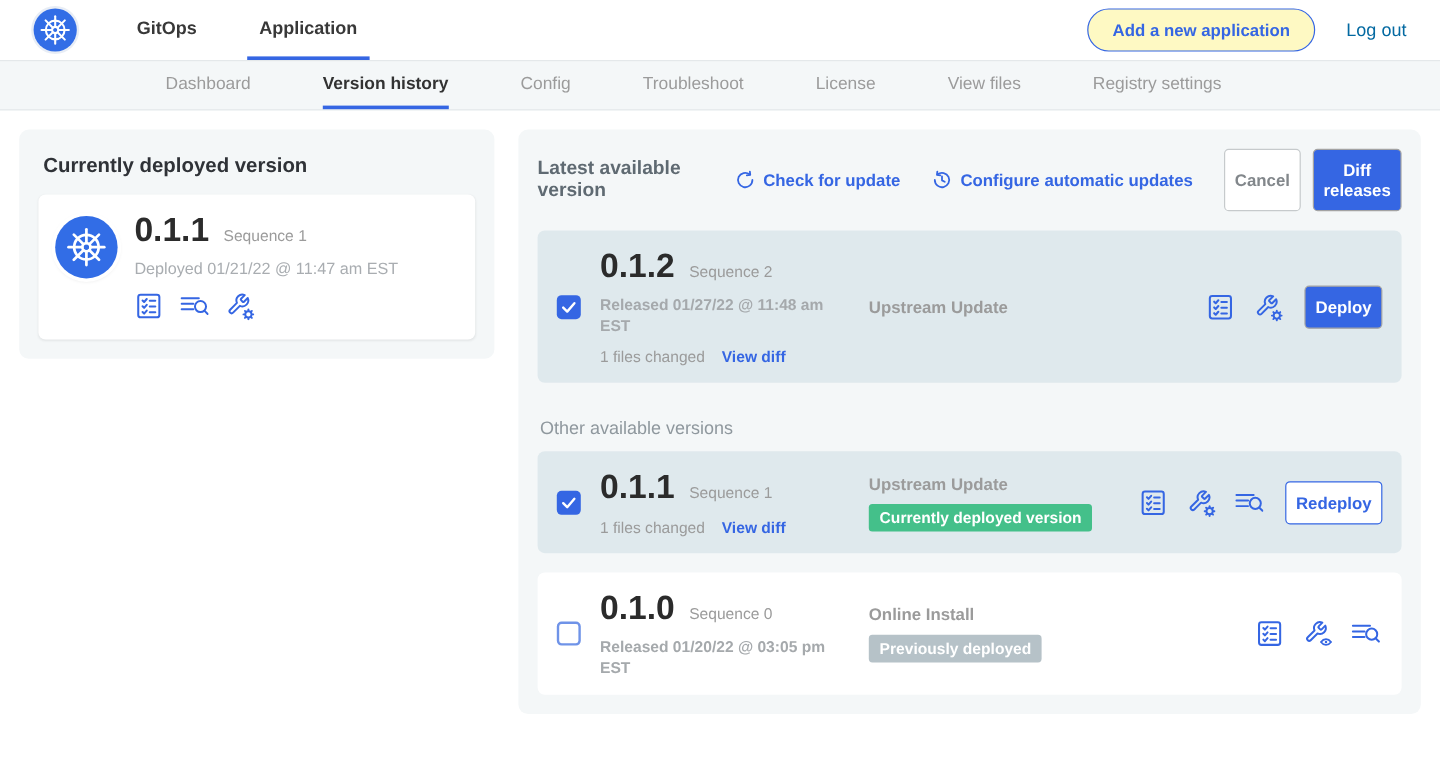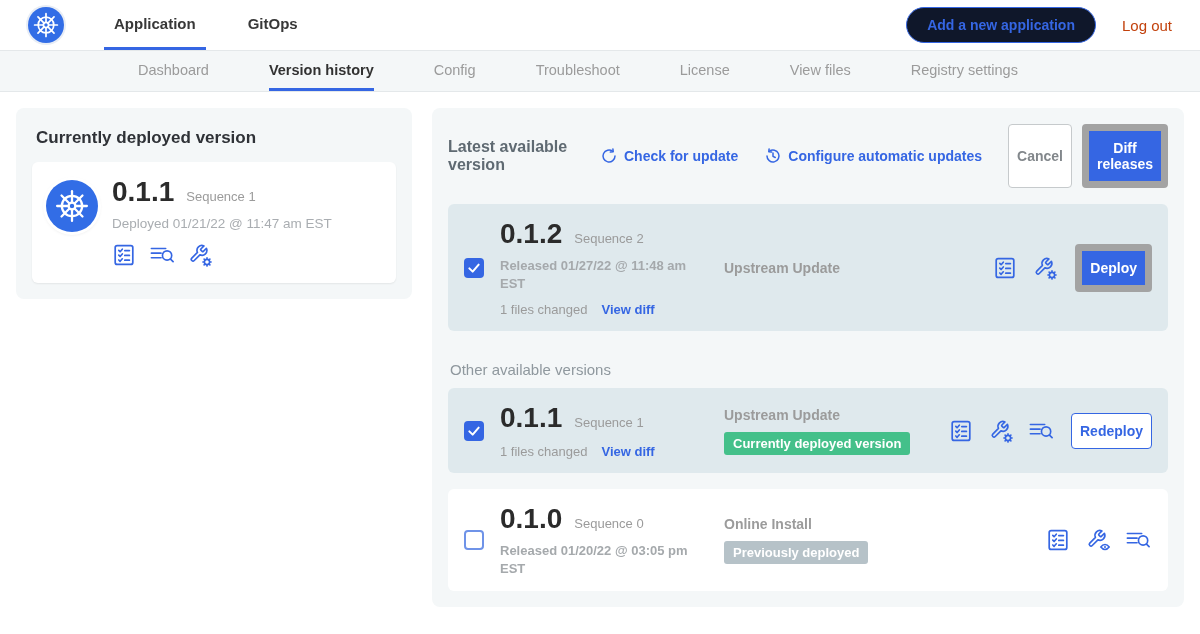--- a/index.html
+++ b/index.html
@@ -9,24 +9,24 @@
   
   .topnav { height:50px; display:flex; align-items:stretch; background:#fff; padding:0 28px; }
   .logo-wrap { display:flex; align-items:center; margin-right:40px; }
   .logo-circle { width:36px; height:36px; border-radius:50%; background:#326de6;
     box-shadow:0 0 0 2px #e8edf5; display:flex; align-items:center; justify-content:center; }
   .topnav-tabs { display:flex; gap:32px; }
   .topnav-tab { display:flex; align-items:center; padding:0 10px; font-size:15px; font-weight:700;
     color:#383838; border-bottom:3px solid transparent; cursor:pointer; }
   .topnav-tab.active { border-bottom-color:#3566e3; }
   .topnav-right { margin-left:auto; display:flex; align-items:center; gap:26px; }
-  .pill-btn { border:1.5px solid #3566e3; color:#3566e3; background:#0f172a; font-weight:700;
+  .pill-btn { border:1.5px solid #3566e3; color:#3566e3; background:#fef9c3; font-weight:700;
     font-size:14px; padding:9px 20px; border-radius:20px; cursor:pointer;
     font-family:inherit; }
-  .logout { font-size:15px; color:#c2410c; cursor:pointer; }
+  .logout { font-size:15px; color:#0369a1; cursor:pointer; }
 
   
   .subnav { height:42px; background:#f4f7f8; border-top:1px solid #e4e8ea; border-bottom:1px solid #e4e8ea;
     display:flex; gap:60px; padding-left:138px; }
   .subnav-tab { display:flex; align-items:center; font-size:14.5px; color:#9b9b9b;
     border-bottom:3px solid transparent; cursor:pointer; white-space:nowrap; }
   .subnav-tab.active { color:#323232; font-weight:700; border-bottom-color:#3566e3; }
 
   
   .main { display:flex; gap:20px; padding:16px 16px 0 16px; align-items:flex-start; }
@@ -50,21 +50,21 @@
   .panel { flex:1; background:#f4f7f8; border-radius:8px; padding:16px; }
   .panel-header { display:flex; align-items:center; margin-bottom:16px; }
   .panel-title { font-size:16px; font-weight:600; color:#5f6a72; margin-right:14px; }
   .hdr-link { display:flex; align-items:center; gap:6px; color:#3566e3; font-size:14px;
     font-weight:700; cursor:pointer; margin-right:26px; white-space:nowrap; }
   .hdr-link .ico { width:18px; height:18px; }
   .hdr-buttons { margin-left:auto; display:flex; gap:10px; }
   .btn { font-family:inherit; font-size:14px; font-weight:700; border-radius:4px;
     padding:9px 8px; cursor:pointer; }
   .btn-cancel { background:#fff; border:1px solid #c6cacc; color:#82878b; font-weight:600; }
-  .btn-primary { background:#3566e3; border:7px solid #a3a3a3; color:#fff; }
+  .btn-primary { background:#3566e3; border:1px solid #a3a3a3; color:#fff; }
   .btn-outline { background:#fff; border:1px solid #3566e3; color:#3566e3;text-align:right; }
 
   .version-row { display:flex; align-items:center; border-radius:6px; padding:14px 16px; }
   .row-selected { background:#dfe9ed; }
   .row-plain { background:#fff; }
   .checkbox { width:20px; height:20px; border-radius:4px; flex:0 0 20px; cursor:pointer;
     display:flex; align-items:center; justify-content:center; }
   .checkbox.checked { background:#3566e3; }
   .checkbox.unchecked { background:#fff; border:2px solid #6f93e8; }
   .vinfo { width:212px; margin-left:16px; }
@@ -163,22 +163,22 @@
 
 <header class="topnav">
   <div class="logo-wrap">
     <div class="logo-circle">
       <svg width="26" height="26">
           <use href="#sym-wheel"></use>
         </svg>
     </div>
   </div>
   <nav class="topnav-tabs">
+    <div class="topnav-tab">GitOps</div>
     <div class="topnav-tab active">Application</div>
-    <div class="topnav-tab">GitOps</div>
   </nav>
   <div class="topnav-right">
     <button class="pill-btn">Add a new application</button>
     <div class="logout">Log out</div>
   </div>
 </header>
 
 <nav class="subnav">
   <div class="subnav-tab">Dashboard</div>
   <div class="subnav-tab active">Version history</div>

